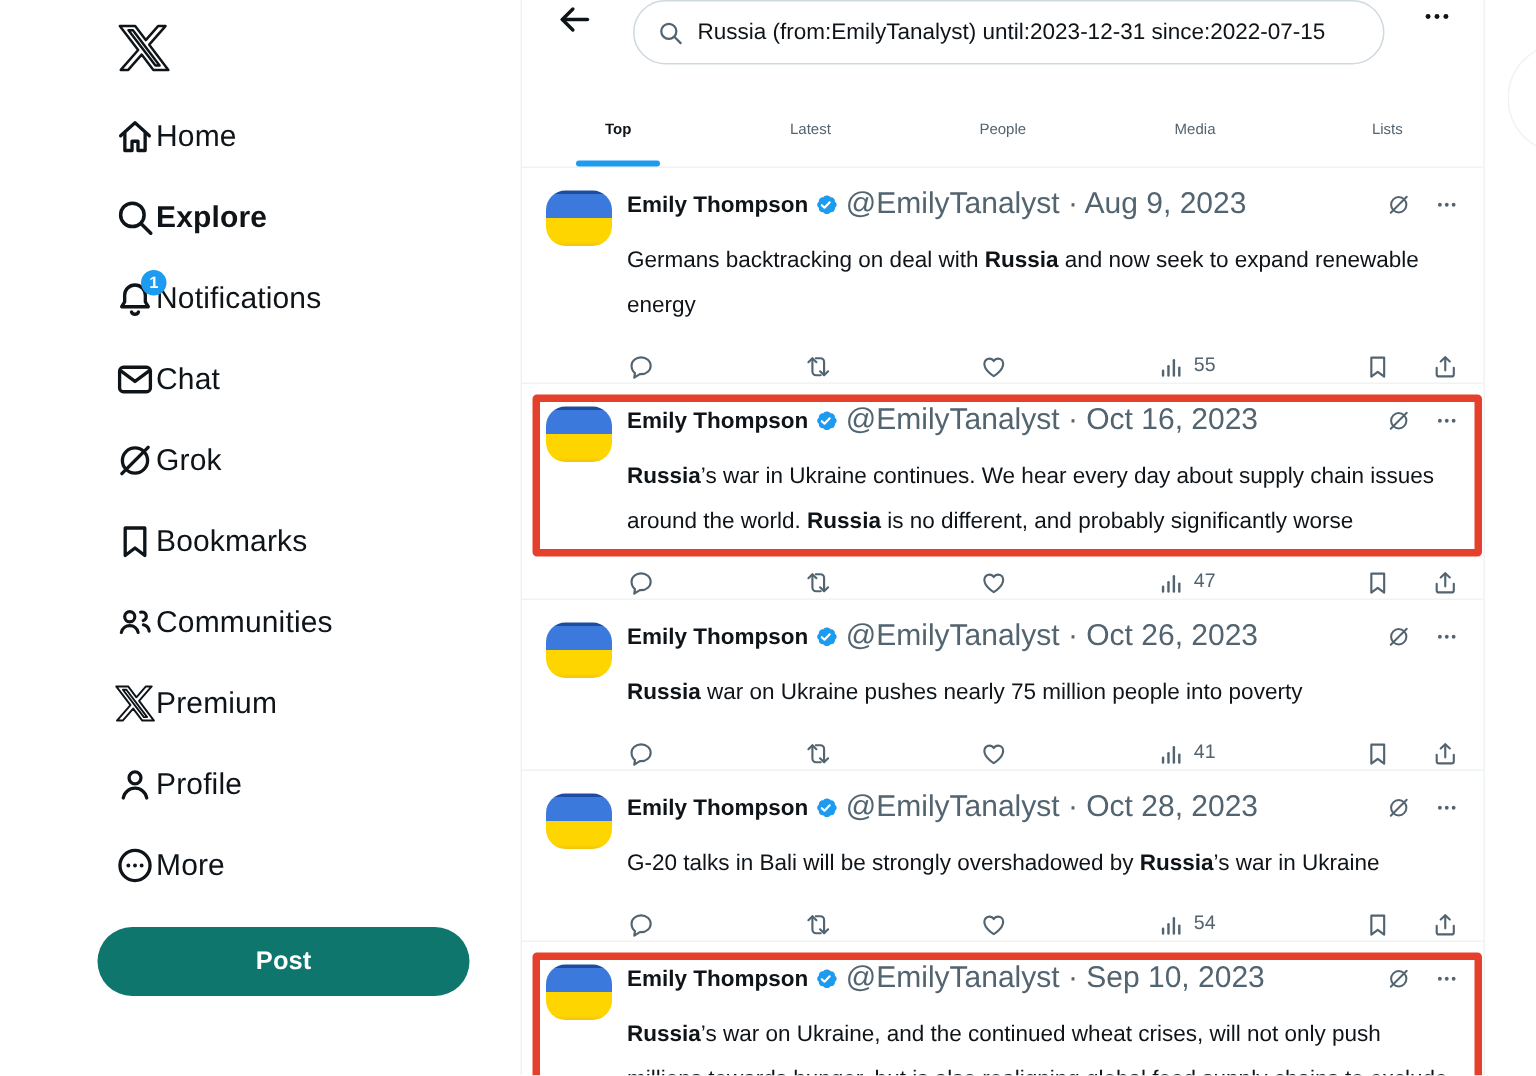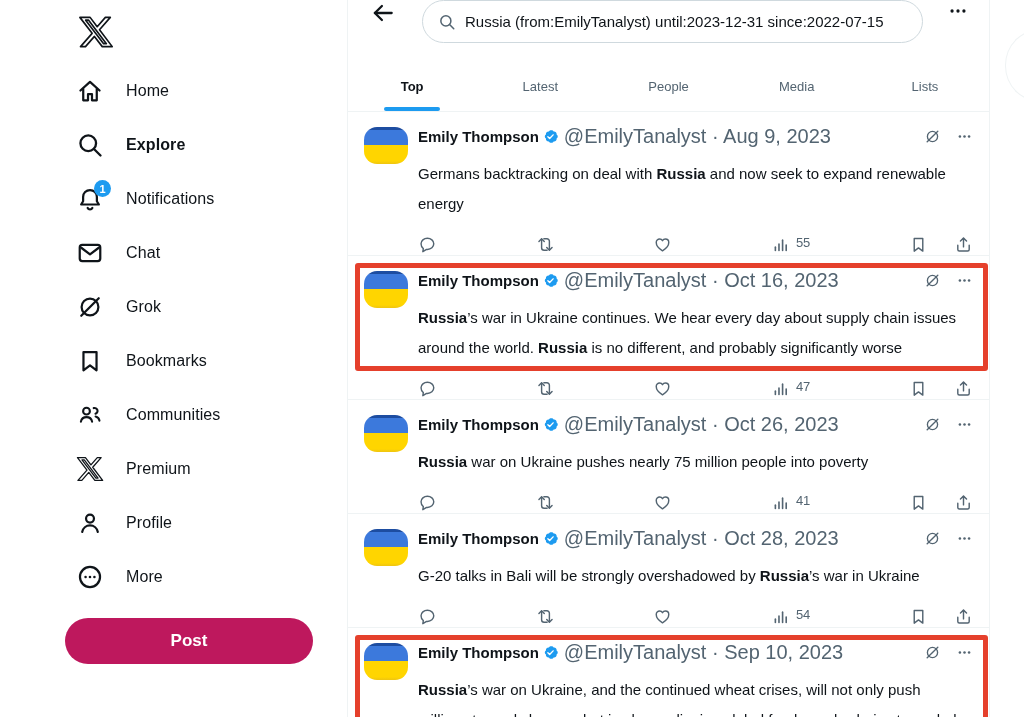--- a/index.html
+++ b/index.html
@@ -8,47 +8,47 @@
           font-family:"Liberation Sans",sans-serif;color:#0f1419;}
 
   
   .sidebar{position:absolute;left:0;top:0;width:347px;height:717px;padding:14px 0 0 76px;}
   .logo{width:36px;height:36px;margin-left:2px;color:#0f1419;}
   .logo svg{width:36px;height:36px;}
   .nav{margin-top:14px;}
   .nav-item{display:flex;align-items:center;height:54px;cursor:pointer;}
   .nav-icon{position:relative;width:28px;height:28px;color:#0f1419;flex:0 0 28px;}
   .nav-icon svg{width:28px;height:28px;}
-  .nav-label{margin-left:22px;font-size:16px;letter-spacing:.1px;}
+  .nav-label{font-size:20px;letter-spacing:.1px;}
   .nav-item.active .nav-label{font-weight:700;}
   .nav-badge{position:absolute;top:-5px;right:-7px;min-width:17px;height:17px;padding:0 2px;
              background:#1d9bf0;color:#fff;border-radius:9px;font-size:11px;font-weight:700;
              display:flex;align-items:center;justify-content:center;}
   .post-btn{margin:14px 0 0 -11px;width:248px;height:46px;border:none;border-radius:23px;
-            background:#be185d;color:#fff;font-family:"Liberation Sans",sans-serif;
+            background:#0f766e;color:#fff;font-family:"Liberation Sans",sans-serif;
             font-size:17px;font-weight:700;cursor:pointer;}
 
   
   .main{position:absolute;left:347px;top:0;width:643px;height:717px;background:#fff;
         border-left:1px solid #eff3f4;border-right:1px solid #eff3f4;}
   .topbar{display:flex;align-items:flex-start;height:62px;padding:0 20px 0 22px;}
   .back-btn{width:26px;height:26px;color:#0f1419;cursor:pointer;flex:0 0 26px;}
   .back-btn svg{width:26px;height:26px;}
   .search-pill{flex:1;display:flex;align-items:center;height:43px;margin:0 24px 0 26px;
                border:1px solid #cfd9de;border-radius:22px;padding:0 15px;background:#fff;
                overflow:hidden;cursor:text;}
   .search-pill .sicon{width:18px;height:18px;color:#536471;flex:0 0 18px;}
   .search-pill .sicon svg{width:18px;height:18px;}
   .search-text{margin-left:9px;font-size:15px;color:#0f1419;white-space:nowrap;overflow:hidden;}
   .topbar-more{width:22px;height:22px;color:#0f1419;cursor:pointer;flex:0 0 22px;}
   .topbar-more svg{width:22px;height:22px;}
 
   .tabs{display:flex;height:50px;border-bottom:1px solid #eff3f4;}
   .tab{flex:1;position:relative;display:flex;align-items:center;justify-content:center;
-       font-size:13px;color:#536471;cursor:pointer;}
+       font-size:10px;color:#536471;cursor:pointer;}
   .tab.active{color:#0f1419;font-weight:700;}
   .tab.active::after{content:"";position:absolute;bottom:0;left:50%;transform:translateX(-50%);
        width:56px;height:4px;border-radius:2px;background:#1d9bf0;}
 
   
   .tweet{padding:13px 16px 0;border-bottom:1px solid #eff3f4;cursor:pointer;}
   .tweet-main{position:relative;display:flex;}
   .avatar{flex:0 0 44px;width:44px;height:37px;margin-top:2px;border-radius:13px;
           background:linear-gradient(180deg,#1d4da1 0%,#1d4da1 7%,#3c79dc 7%,#3c79dc 50%,
                        #ffd500 50%,#ffd500 92%,#eec411 100%);}

